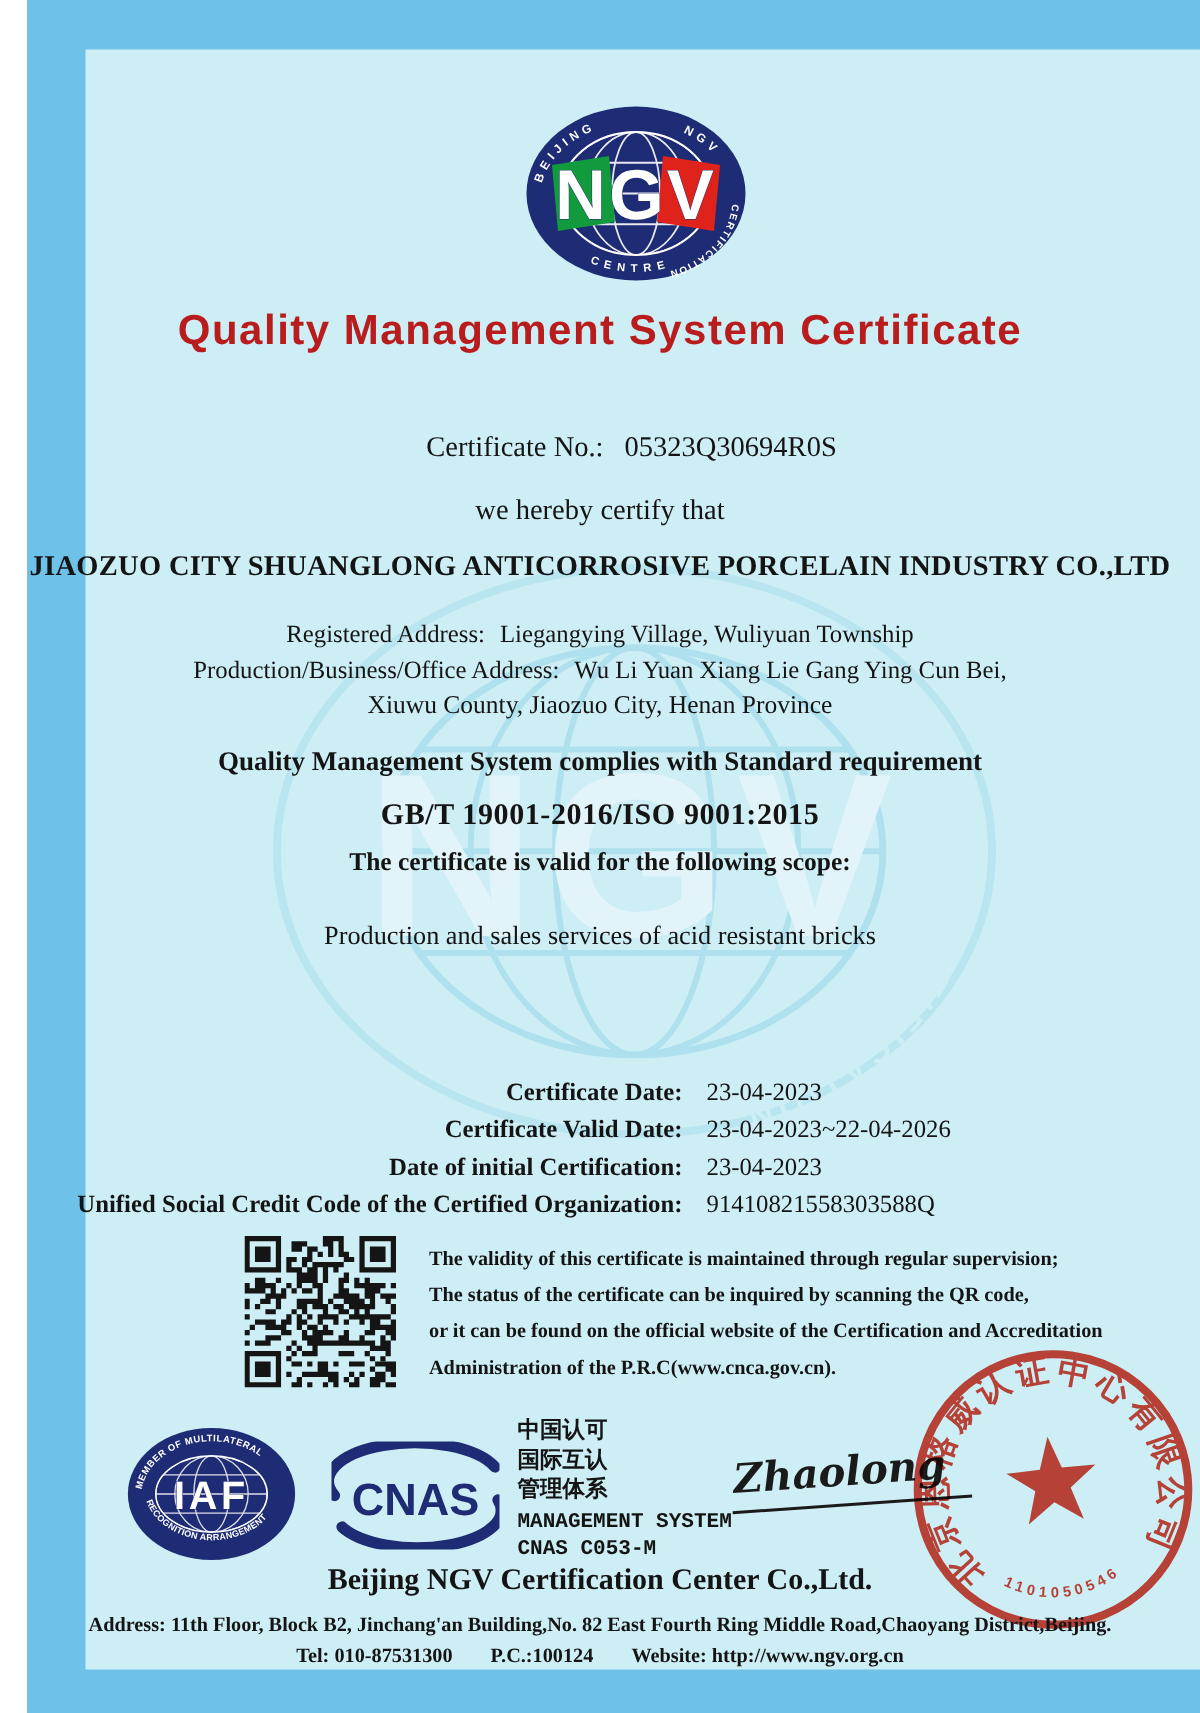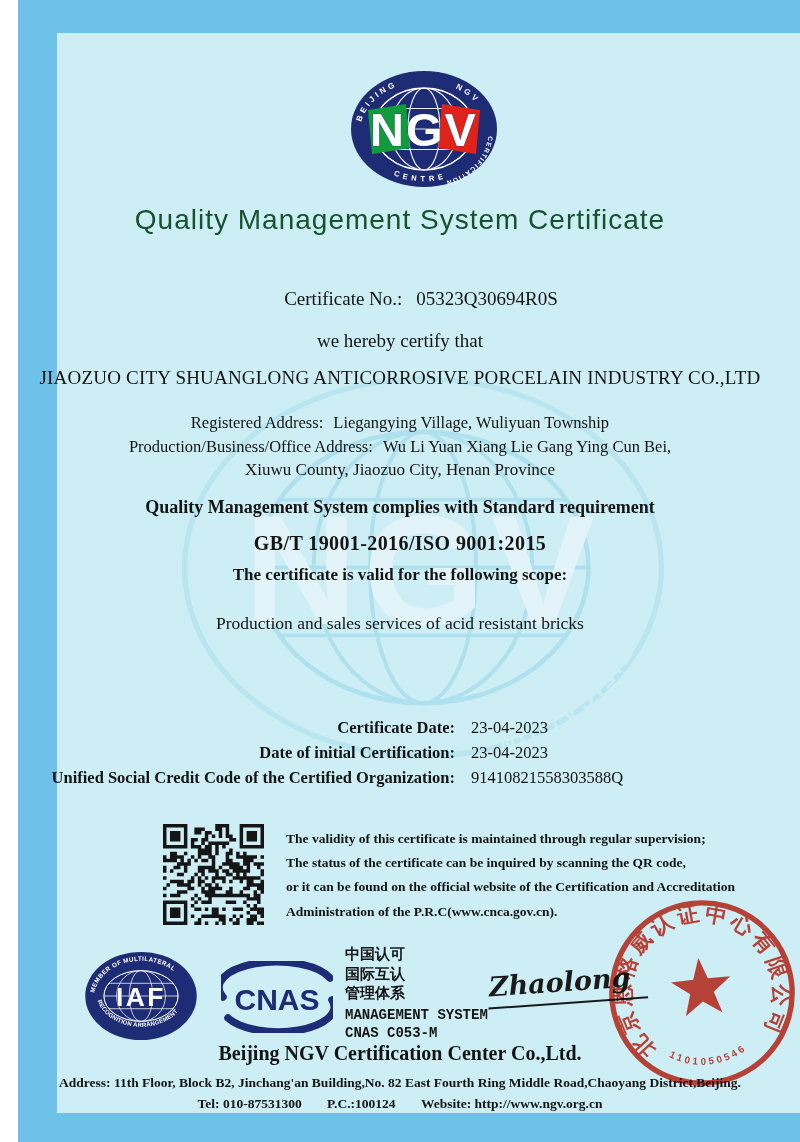--- a/index.html
+++ b/index.html
@@ -4,26 +4,26 @@
 <style>
   html,body{margin:0;padding:0;}
   body{width:800px;height:1142px;position:relative;background:#ffffff;overflow:hidden;
        font-family:"Liberation Serif",serif;color:#141414;}
   .band{position:absolute;left:18px;top:0;width:782px;height:1142px;background:#6ec2e9;}
   .panel{position:absolute;left:57px;top:33px;width:743px;height:1080px;background:#cdeef5;}
   .abs{position:absolute;}
   .ctr{left:0;right:0;text-align:center;}
   
   .logo{left:350px;top:70px;width:148px;height:118px;}
-  .title{top:204px;font-family:"Liberation Sans",sans-serif;font-weight:normal;font-size:28px;
-         letter-spacing:1px;color:#14532d;}
+  .title{top:204px;font-family:"Liberation Sans",sans-serif;font-weight:bold;font-size:28px;
+         letter-spacing:1px;color:#b91c1c;}
   .certno{top:288px;font-size:19px;padding-left:42px;}
   .certno .val{margin-left:14px;}
   .certify{top:330px;font-size:19px;font-weight:normal;}
-  .company{top:367px;font-size:19px;font-weight:normal;letter-spacing:.2px;}
+  .company{top:367px;font-size:19px;font-weight:bold;letter-spacing:.2px;}
   .addr1{top:413px;font-size:16.5px;}
   .addr2{top:437px;font-size:16.5px;}
   .addr3{top:460px;font-size:17px;}
   .addrlabel{margin-right:10px;}
   .compliance{top:497px;font-size:18px;font-weight:bold;}
   .standard{top:532px;font-size:20px;font-weight:bold;letter-spacing:.4px;}
   .scopeintro{top:565px;font-size:17px;font-weight:bold;text-align:center;}
   .scope{top:613px;font-size:17.5px;font-weight:normal;}
   
   .details{left:0;top:718px;width:712px;}
@@ -148,20 +148,24 @@
 <div class="abs ctr standard">GB/T 19001-2016/ISO 9001:2015</div>
 <div class="abs ctr scopeintro">The certificate is valid for the following scope:</div>
 <div class="abs ctr scope">Production and sales services of acid resistant bricks</div>
 
 <div class="abs details">
   <div class="drow">
     <div class="dlabel">Certificate Date:</div>
     <div class="dval">23-04-2023</div>
   </div>
   <div class="drow">
+    <div class="dlabel">Certificate Valid Date:</div>
+    <div class="dval">23-04-2023~22-04-2026</div>
+  </div>
+  <div class="drow">
     <div class="dlabel">Date of initial Certification:</div>
     <div class="dval">23-04-2023</div>
   </div>
   <div class="drow">
     <div class="dlabel">Unified Social Credit Code of the Certified Organization:</div>
     <div class="dval">91410821558303588Q</div>
   </div>
 </div>
 
 <svg class="abs qr" viewBox="0 0 101 101">

